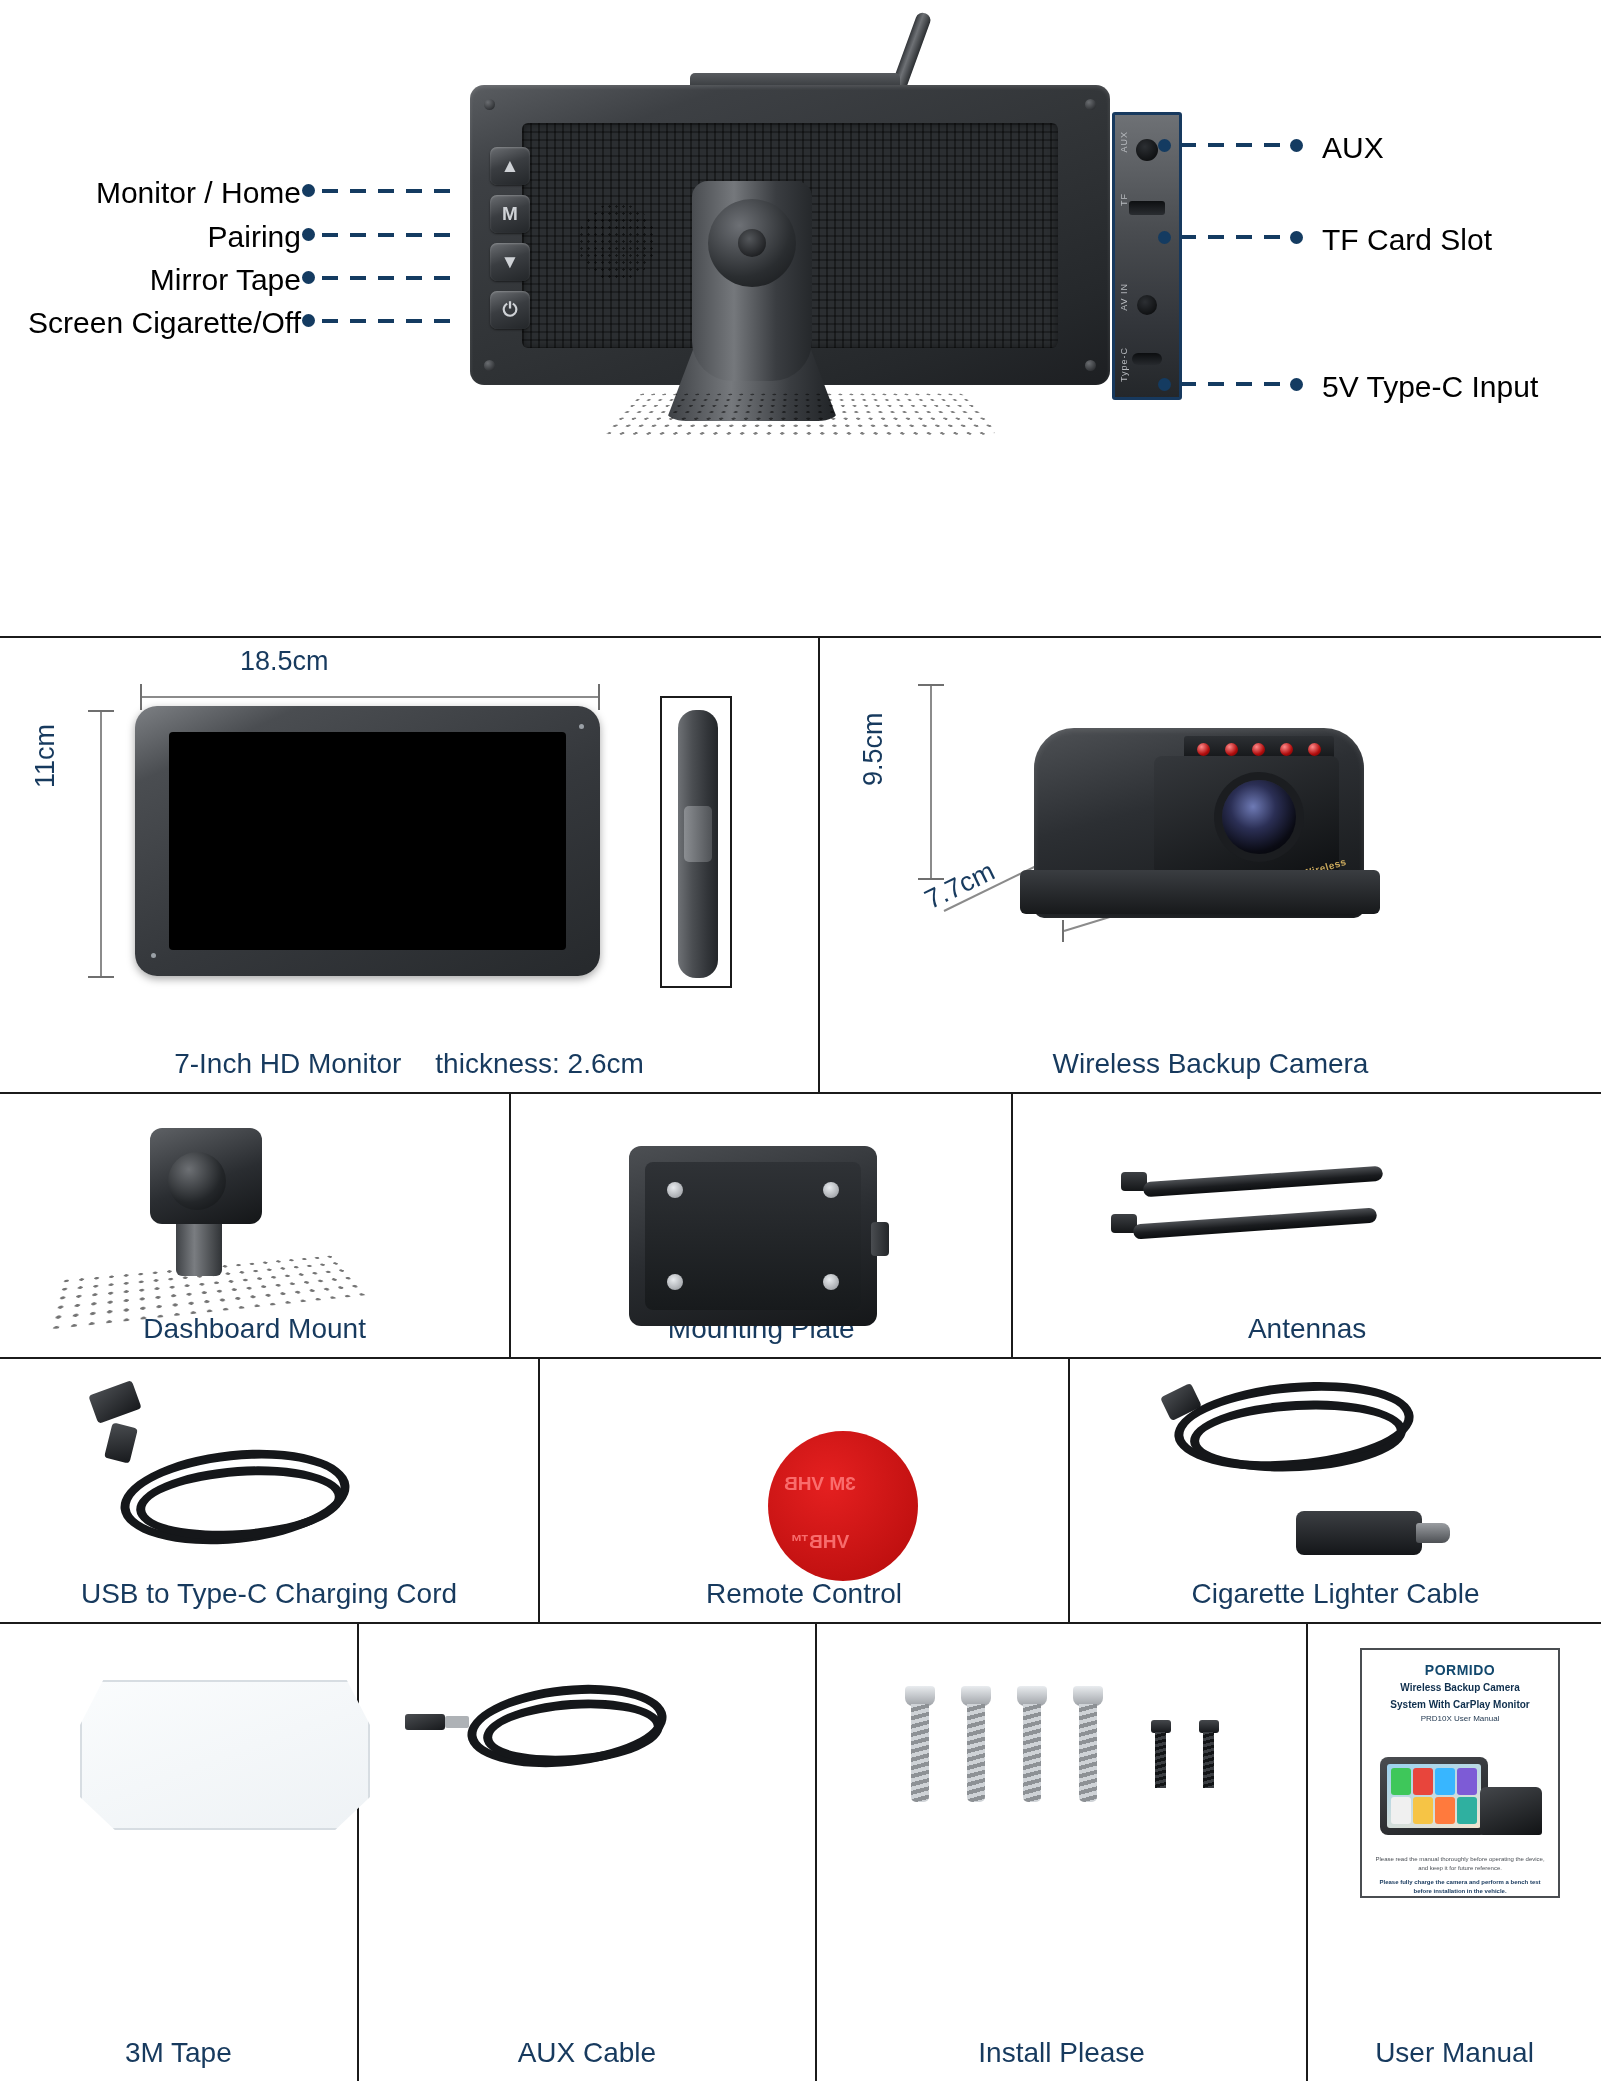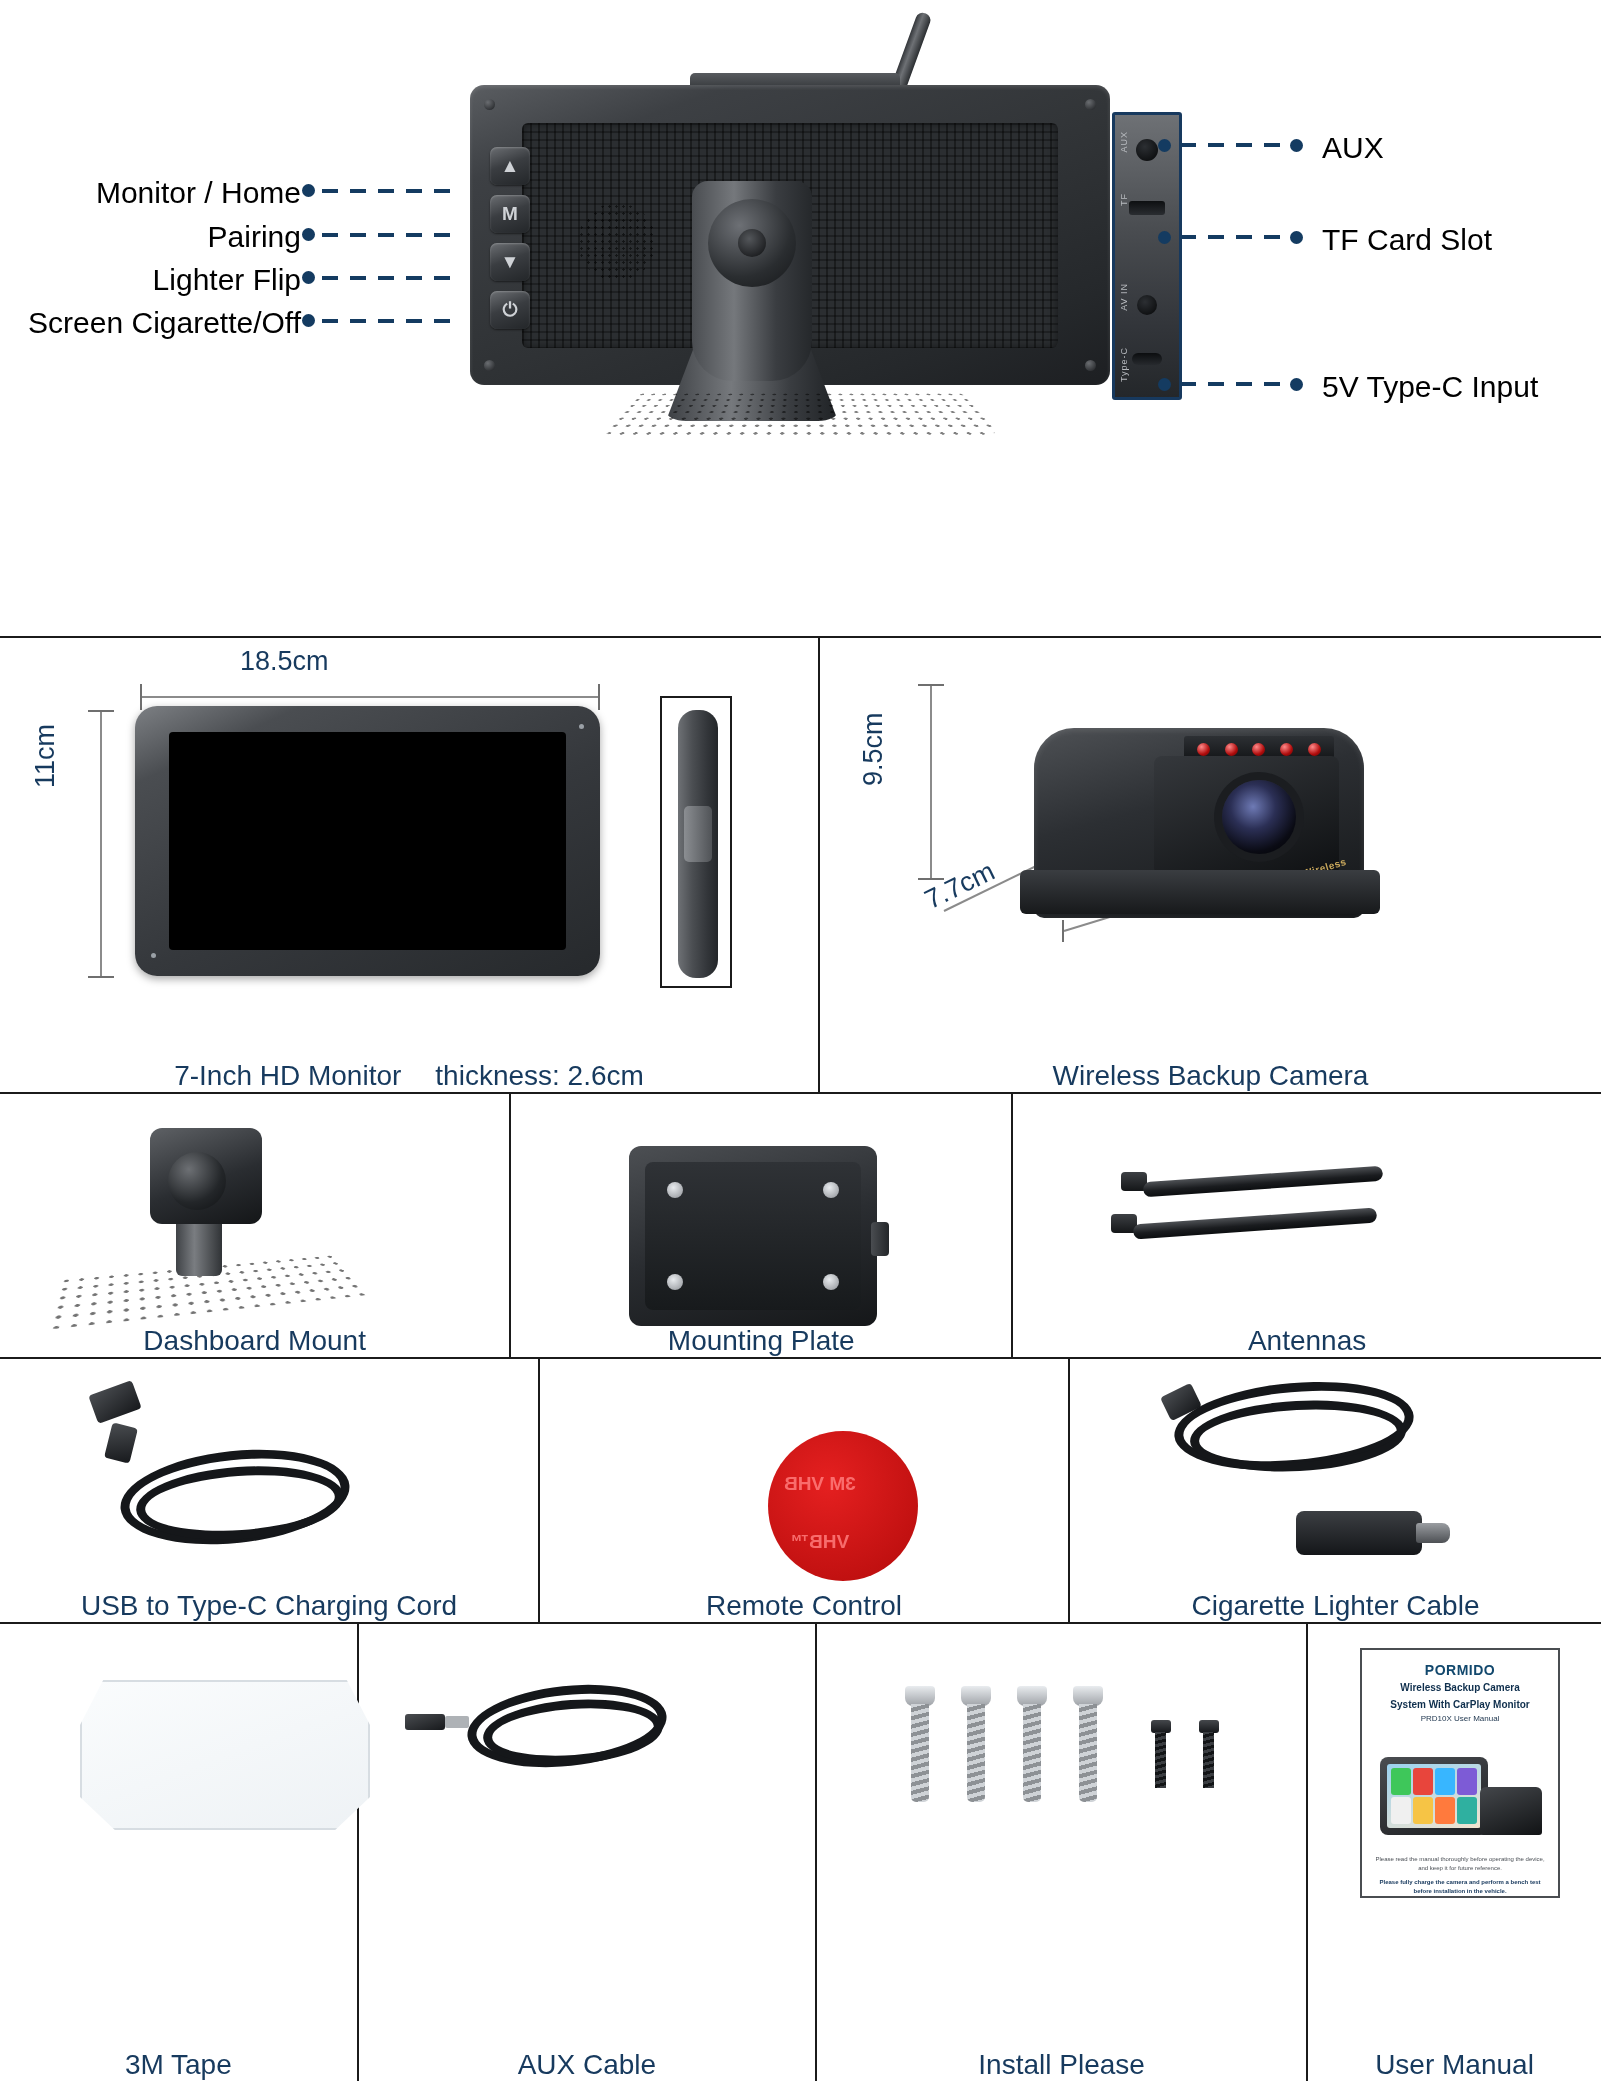--- a/index.html
+++ b/index.html
@@ -152,21 +152,21 @@
   .panel-cell {
     position: relative;
     border-right: 2px solid #1b1b1b;
     display: flex; flex-direction: column; align-items: center; justify-content: flex-end;
   }
   .panel-cell:last-child { border-right: none; }
   .panel-cell.no-border { border-right: none; }
 
   .cell-caption {
     font-size: 28px; color: #173a5e; text-align: center;
-    padding-bottom: 0; line-height: 1.1; white-space: nowrap;
+    padding-bottom: 12px; line-height: 1.1; white-space: nowrap;
   }
   .caption-row { display: flex; gap: 34px; align-items: baseline; justify-content: center; }
 
   .art { position: relative; flex: 1; width: 100%; }
 
   
   .dim-text { position: absolute; color: #173a5e; font-size: 27px; white-space: nowrap; }
   .dim-line { position: absolute; background: #8b8b8b; }
   .dim-cap { position: absolute; background: #6f6f6f; }
 
@@ -405,21 +405,21 @@
   </div>
 
   <div class="callout-label right-al" style="right:1300px; top:178px">Monitor / Home</div>
   <div class="lead-dot" style="left:302px; top:184px"></div>
   <div class="lead-dash" style="left:322px; top:189px; width:140px"></div>
 
   <div class="callout-label right-al" style="right:1300px; top:222px">Pairing</div>
   <div class="lead-dot" style="left:302px; top:228px"></div>
   <div class="lead-dash" style="left:322px; top:233px; width:140px"></div>
 
-  <div class="callout-label right-al" style="right:1300px; top:265px">Lighter Flip</div>
+  <div class="callout-label right-al" style="right:1300px; top:265px">Mirror Tape</div>
   <div class="lead-dot" style="left:302px; top:271px"></div>
   <div class="lead-dash" style="left:322px; top:276px; width:140px"></div>
 
   <div class="callout-label right-al" style="right:1300px; top:308px">Screen Cigarette/Off</div>
   <div class="lead-dot" style="left:302px; top:314px"></div>
   <div class="lead-dash" style="left:322px; top:319px; width:140px"></div>
 
   <div class="lead-dot" style="left:1158px; top:139px"></div>
   <div class="lead-dash" style="left:1180px; top:143px; width:118px"></div>
   <div class="lead-dot" style="left:1290px; top:139px"></div>

